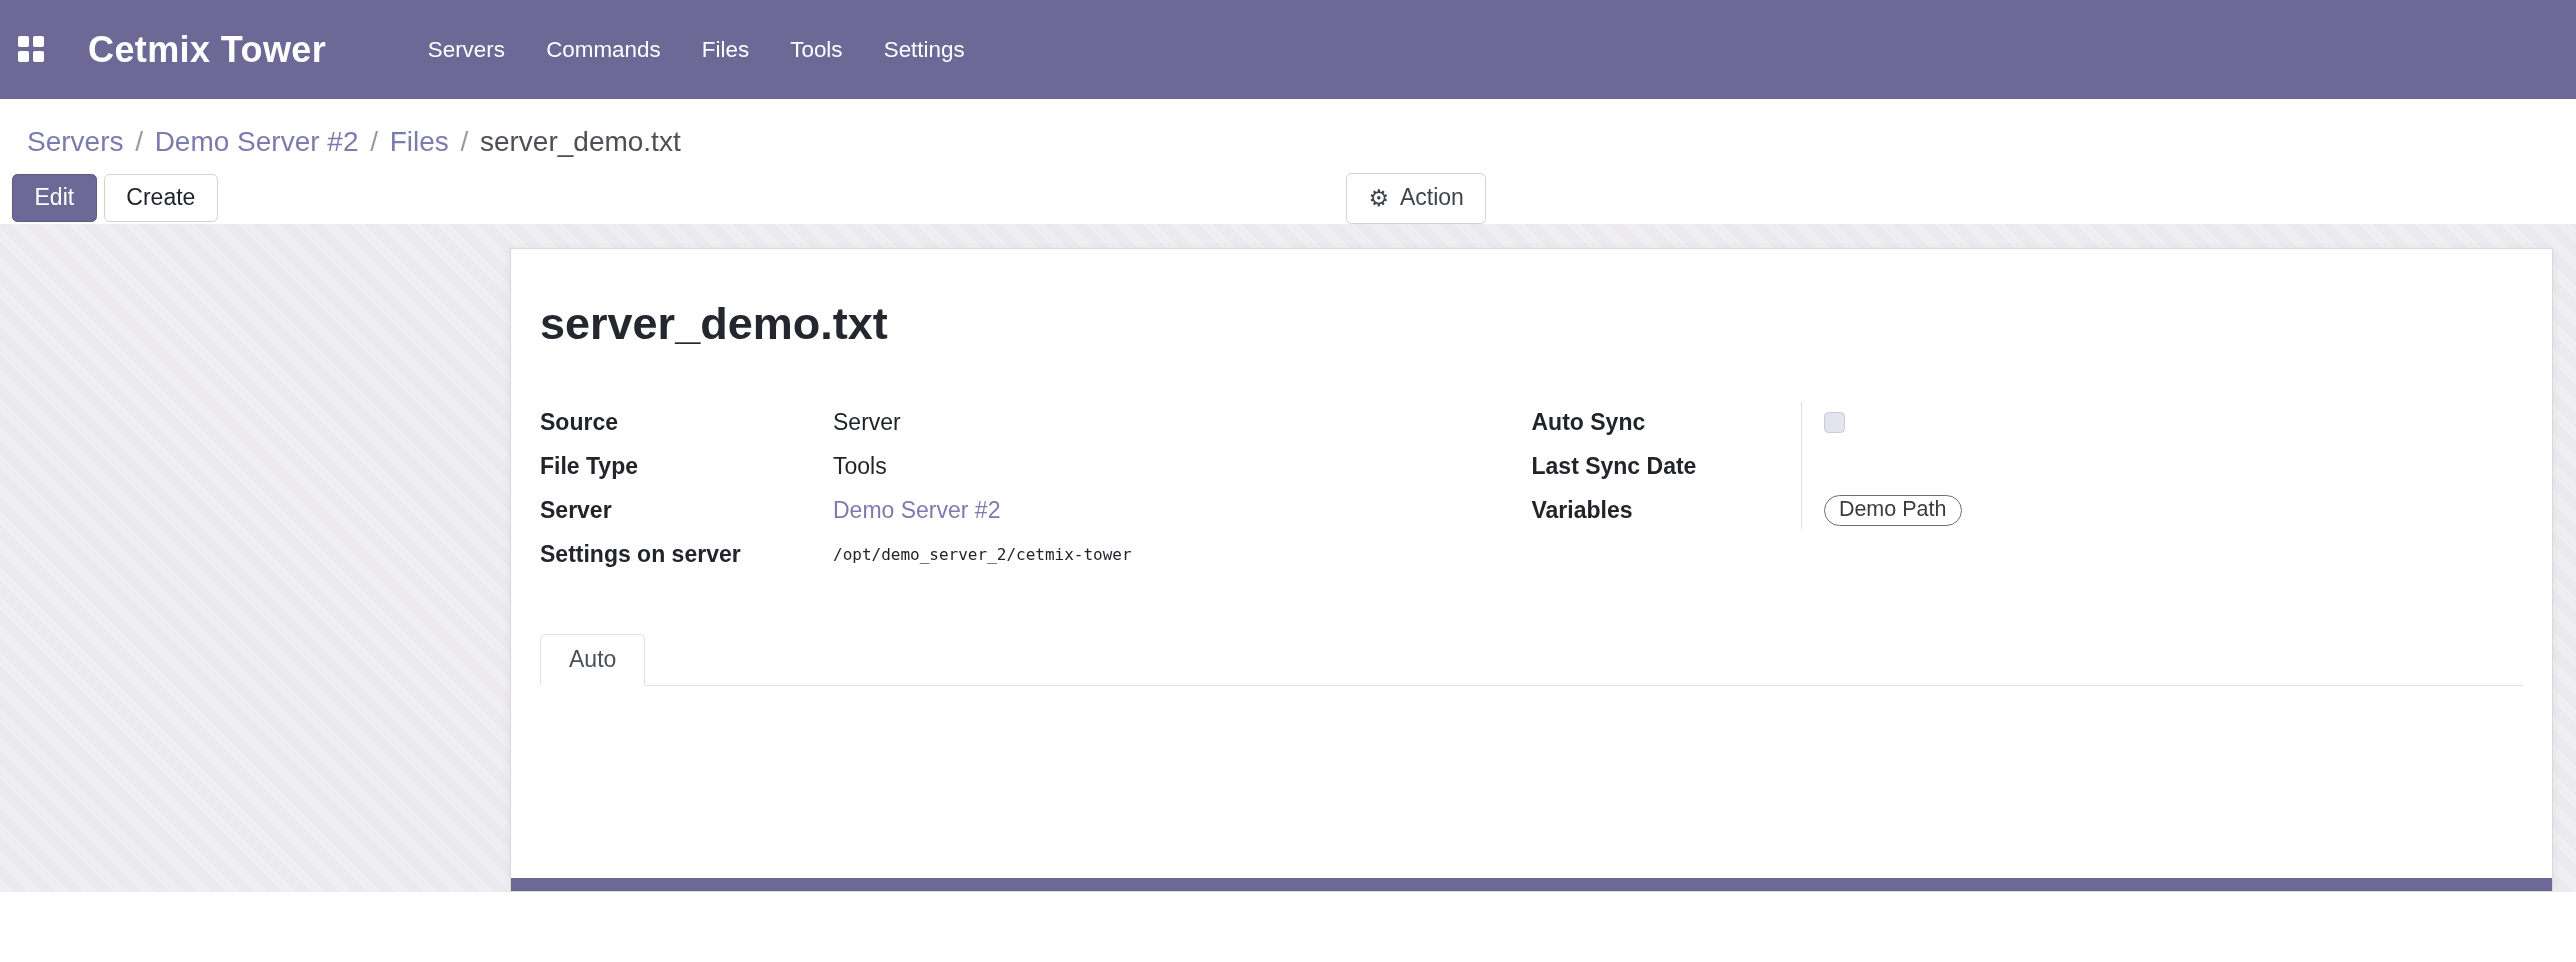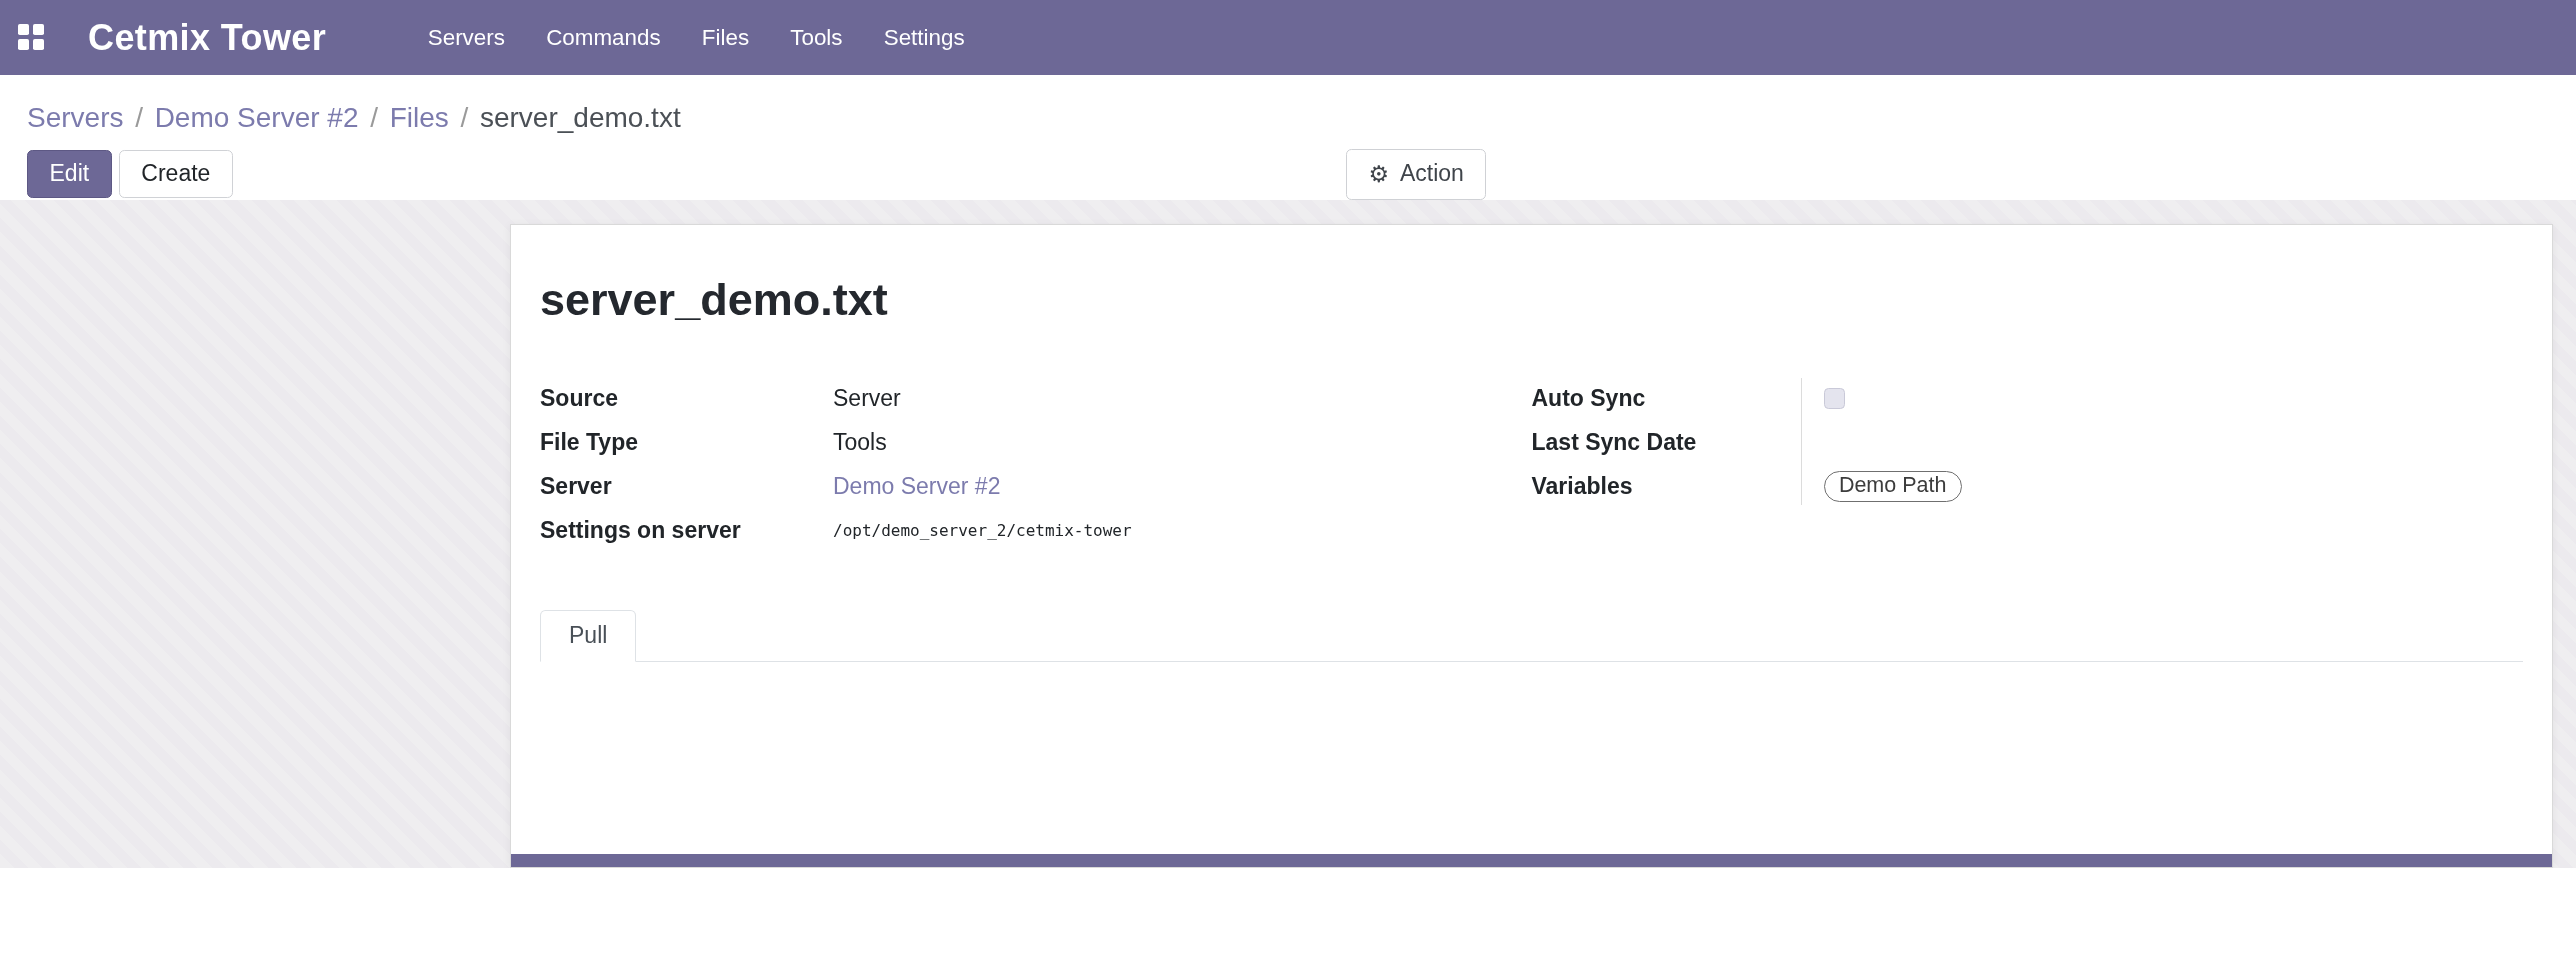--- a/index.html
+++ b/index.html
@@ -14,21 +14,21 @@
   }
   *{box-sizing:border-box;}
   html,body{margin:0;padding:0;}
   body{
     width:2576px;height:962px;overflow:hidden;
     font-family:"Liberation Sans",sans-serif;
     color:var(--text);background:#fff;
   }
   
   .navbar{
-    height:75px;background:var(--navbar-bg);
+    height:99px;background:var(--navbar-bg);
     display:flex;align-items:center;padding:0 18px;
   }
   .apps-icon{
     width:27px;height:27px;display:grid;
     grid-template-columns:10.8px 10.8px;grid-template-rows:10.8px 10.8px;gap:4.5px;
     cursor:pointer;flex:0 0 auto;
   }
   .apps-icon span{background:#fff;border-radius:1.8px;display:block;}
   .brand{
     color:#fff;font-size:36px;font-weight:700;margin-left:43px;
@@ -39,21 +39,21 @@
     color:#fff;font-size:22.4px;text-decoration:none;padding:0 20.6px;
     display:flex;align-items:center;height:100%;white-space:nowrap;cursor:pointer;
   }
   
   .breadcrumb-bar{padding:25px 27px 0;}
   .breadcrumb{font-size:28px;line-height:36px;display:flex;align-items:center;}
   .bc-link{color:var(--link);text-decoration:none;cursor:pointer;}
   .bc-sep{color:#9a9a9a;margin:0 11.7px;}
   .bc-current{color:#4b5056;}
   
-  .control-row{margin-top:12.6px;padding:0 27px;position:relative;display:flex;gap:7.2px;align-items:center;height:51px;}
+  .control-row{margin-top:12.6px;padding:0 12px;position:relative;display:flex;gap:7.2px;align-items:center;height:51px;}
   .btn{
     font-family:"Liberation Sans",sans-serif;
     font-size:23px;line-height:1.2;padding:9px 21.5px;border-radius:5.4px;
     cursor:pointer;white-space:nowrap;
   }
   .btn-primary{background:var(--accent);border:0.9px solid var(--accent-border);color:#fff;}
   .btn-secondary{background:#fff;border:0.9px solid #d0d2d6;color:var(--text);}
   .btn-action{
     position:absolute;left:1346px;top:0;height:51px;
     background:#fff;border:0.9px solid #cfd1d5;color:#3f444a;
@@ -197,21 +197,21 @@
             <span class="flabel">Variables</span>
             <span class="right-widget">
               <span class="tag-pill">Demo Path</span>
             </span>
           </div>
         </div>
 
       </div>
 
       <div class="notebook">
-        <div class="tab">Pull</div>
+        <div class="tab">Auto</div>
       </div>
 
       <div class="editor-bar"></div>
     </section>
 
   </div>
 </div>
 
 
 </body></html>

